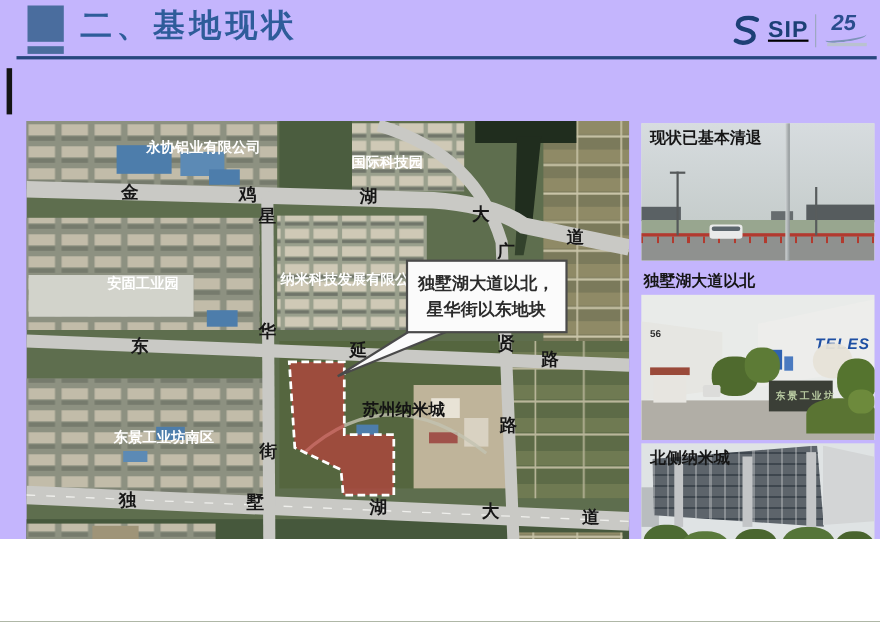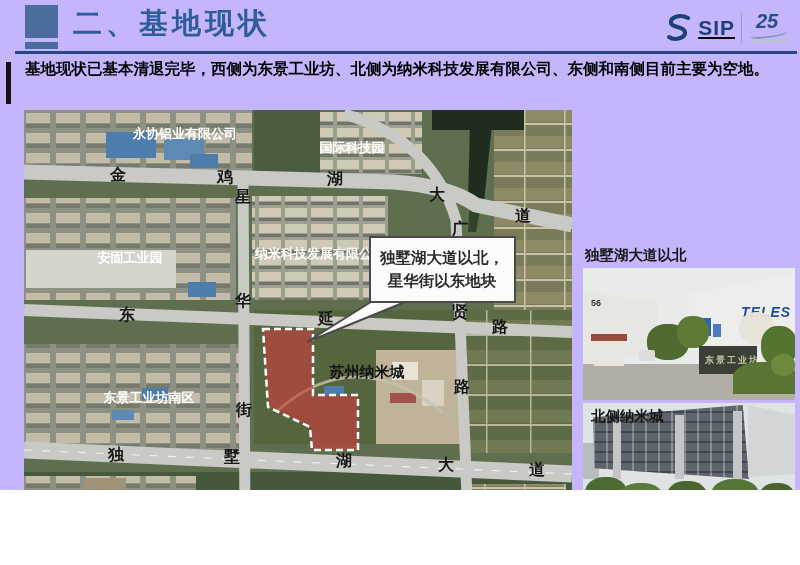--- a/index.html
+++ b/index.html
@@ -54,21 +54,20 @@
     <span class="logo-div"></span>
     <span class="logo-25">
       <span class="n25">25</span>
       <span class="swoosh"></span>
       <span class="sub"></span>
     </span>
   </div>
   <div class="hdr-rule"></div>
 
   <div class="banner-bar"></div>
-  <p class="banner-text">基地现状已基本清退完毕，西侧为东景工业坊、北侧为纳米科技发展有限公司、东侧和南侧目前主要为空地。</p>
 
   <svg class="map" viewBox="0 0 548 413">
     <defs>
       <pattern id="p-ind" width="26" height="16" patternUnits="userSpaceOnUse">
         <rect width="26" height="16" fill="#9aa08d"></rect>
         <rect x="1" y="2" width="22" height="9" fill="#cfc9b6"></rect>
         <rect x="1" y="12" width="22" height="3" fill="#70756a"></rect>
       </pattern>
       <pattern id="p-ind2" width="30" height="20" patternUnits="userSpaceOnUse">
         <rect width="30" height="20" fill="#8d9181"></rect>
@@ -171,20 +170,37 @@
     </g>
 
     <g>
       <polygon points="350,190 386,190 283,232" fill="#fbfbfb" stroke="#4a4a4a" stroke-width="2"></polygon>
       <rect x="346" y="127" width="145" height="65" fill="#fbfbfb" stroke="#4a4a4a" stroke-width="2"></rect>
       <text class="callout-t" text-anchor="middle" x="418" y="153">独墅湖大道以北，</text>
       <text class="callout-t" text-anchor="middle" x="418" y="176">星华街以东地块</text>
     </g>
   </svg>
 
+  <div class="photo" style="top:112px;height:125px;">
+    <div class="abs" style="left:0;top:0;width:212px;height:88px;background:linear-gradient(#d7dcdf,#c6cdcc);"></div>
+    <div class="abs" style="left:0;top:76px;width:36px;height:13px;background:#5a6164;"></div>
+    <div class="abs" style="left:118px;top:80px;width:20px;height:10px;background:#666c6e;"></div>
+    <div class="abs" style="left:150px;top:74px;width:62px;height:16px;background:#565c5e;"></div>
+    <div class="abs" style="left:0;top:88px;width:212px;height:12px;background:#98a68f;"></div>
+    <div class="abs" style="left:0;top:100px;width:212px;height:25px;background:#8f918f;"></div>
+    <div class="abs" style="left:0;top:100px;width:212px;height:3px;background:#b23a2e;"></div>
+    <div class="abs" style="left:0;top:103px;width:212px;height:6px;background:repeating-linear-gradient(90deg,#b23a2e 0 2px,transparent 2px 14px);"></div>
+    <div class="abs" style="left:62px;top:92px;width:30px;height:13px;background:#e9eaea;border-radius:3px;"></div>
+    <div class="abs" style="left:64px;top:94px;width:26px;height:4px;background:#5c666d;border-radius:2px;"></div>
+    <div class="abs" style="left:131px;top:0;width:4px;height:125px;background:linear-gradient(90deg,#cfd3d4,#8e9496);"></div>
+    <div class="abs" style="left:32px;top:44px;width:2px;height:58px;background:#55595a;"></div>
+    <div class="abs" style="left:26px;top:44px;width:14px;height:2px;background:#55595a;"></div>
+    <div class="abs" style="left:158px;top:58px;width:2px;height:44px;background:#585c5d;"></div>
+    <div class="ph-label">现状已基本清退</div>
+  </div>
 
   <div class="caption" style="top:246px;">独墅湖大道以北</div>
   <div class="photo" style="top:268px;height:132px;background:#e9ebe9;">
     <div class="abs" style="left:0;top:24px;width:74px;height:72px;background:#e6e6e2;clip-path:polygon(0 0,100% 14%,100% 86%,0 100%);"></div>
     <div class="abs" style="left:8px;top:30px;font-size:9px;font-weight:bold;color:#333;">56</div>
     <div class="abs" style="left:106px;top:4px;width:106px;height:80px;background:#ededeb;clip-path:polygon(0 28%,100% 0,100% 78%,0 100%);"></div>
     <div class="abs" style="left:186px;top:10px;font-size:11px;font-weight:bold;color:#222;margin-left:36px;">52</div>
     <div class="abs" style="left:158px;top:36px;font-size:14px;font-weight:bold;font-style:italic;color:#1e4fa3;letter-spacing:1px;">TELES</div>
     <div class="abs" style="left:118px;top:50px;width:10px;height:18px;background:#2f62b0;"></div>
     <div class="abs" style="left:130px;top:56px;width:8px;height:13px;background:#4a7ac0;"></div>

